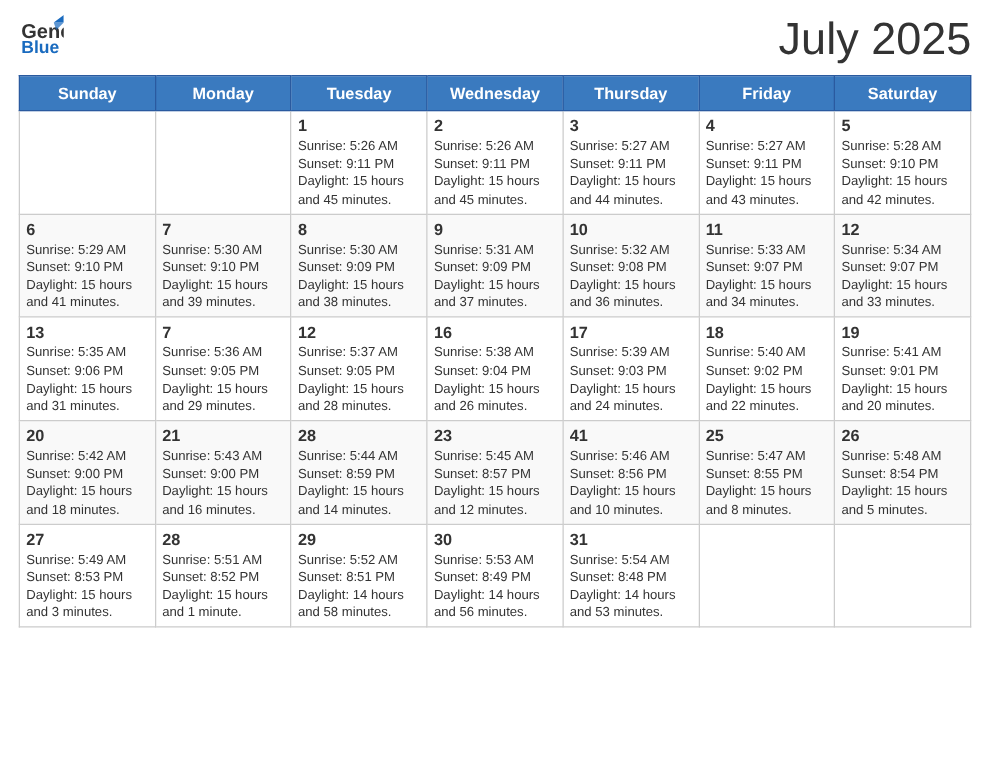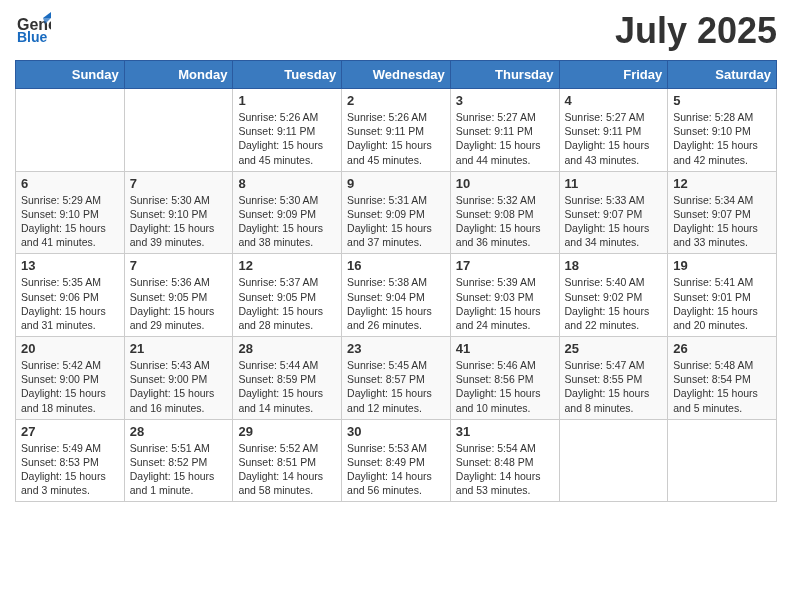--- a/index.html
+++ b/index.html
@@ -19,39 +19,39 @@
     .logo {
       display: flex;
       align-items: center;
       gap: 3px;
     }
     .title-area {
       text-align: right;
     }
     .main-title {
       font-size: 36px;
-      font-weight: bold;
+      font-weight: normal;
       color: #333;
     }
     .subtitle {
       font-size: 16px;
       color: #333;
     }
     .calendar {
       width: 100%;
       border-collapse: collapse;
       border: 1px solid #ccc;
     }
     .calendar th {
       background-color: #3a7abf;
       color: #fff;
       font-size: 13px;
       font-weight: bold;
       padding: 6px 5px;
-      text-align: right;
+      text-align: center;
       border: 1px solid #2a5a9f;
     }
     .calendar td {
       width: calc(100% / 7);
       vertical-align: top;
       border: 1px solid #ccc;
       padding: 4px 5px;
       font-size: 11px;
       color: #333;
       min-height: 80px;

